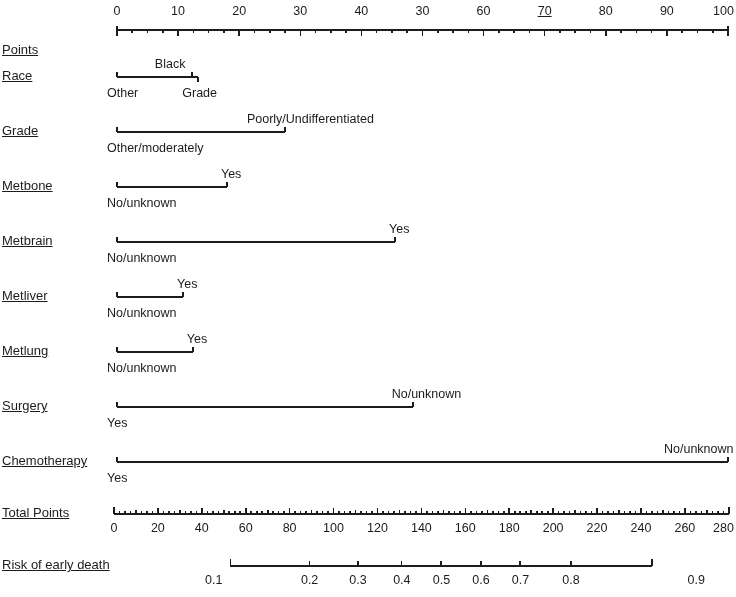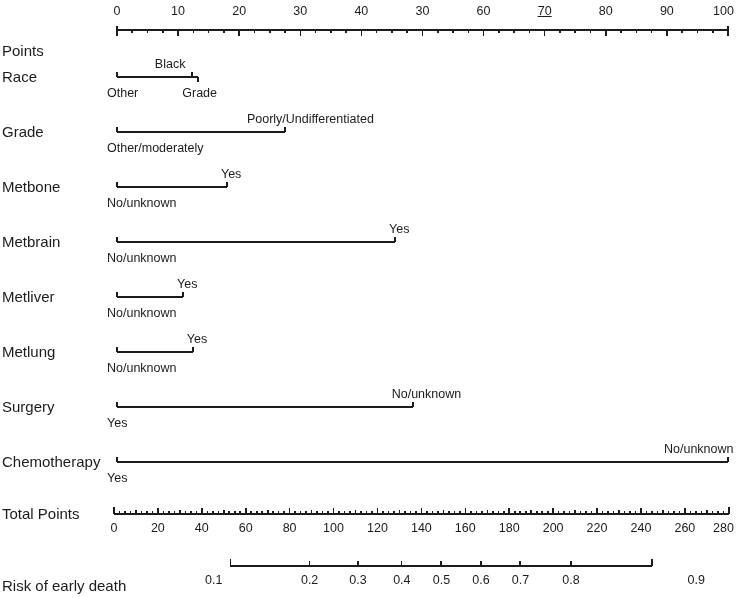--- a/index.html
+++ b/index.html
@@ -1,21 +1,21 @@
 <!DOCTYPE html>
 <html><head>
 <meta charset="utf-8">
 <style>
   html,body{margin:0;padding:0;background:#ffffff;}
   #stage{position:relative;width:736px;height:597px;background:#ffffff;overflow:hidden;
          font-family:"Liberation Sans","DejaVu Sans",sans-serif;}
   .hline{position:absolute;height:1.6px;background:#1c1c1c;}
   .vtick{position:absolute;width:1.6px;background:#1c1c1c;}
   .lbl{position:absolute;color:#1c1c1c;font-size:12.5px;line-height:1.1;white-space:nowrap;}
-  .rowlbl{font-size:15px;}
+  .rowlbl{font-size:13px;text-decoration:underline;}
 </style>
 </head>
 <body>
 
 <div id="stage">
   <div id="nomogram">
       <div class="hline" style="left: 117px; top: 29.2px; width: 611px;"></div>
       <div class="vtick" style="left: 116.2px; top: 30px; height: 6px;"></div>
       <div class="vtick" style="left: 131.475px; top: 30px; height: 3px;"></div>
       <div class="vtick" style="left: 146.75px; top: 30px; height: 3px;"></div>
@@ -265,15 +265,15 @@
       <div class="vtick" style="left: 440.404px; top: 561px; height: 5px;"></div>
       <div class="lbl" style="left: 432.704px; top: 574px;">0.5</div>
       <div class="vtick" style="left: 479.932px; top: 561px; height: 5px;"></div>
       <div class="lbl" style="left: 472.232px; top: 574px;">0.6</div>
       <div class="vtick" style="left: 519.46px; top: 561px; height: 5px;"></div>
       <div class="lbl" style="left: 511.76px; top: 574px;">0.7</div>
       <div class="vtick" style="left: 569.968px; top: 561px; height: 5px;"></div>
       <div class="lbl" style="left: 562.268px; top: 574px;">0.8</div>
       <div class="vtick" style="left: 651.22px; top: 559px; height: 7px;"></div>
       <div class="lbl" style="left: 643.52px; top: 574px; margin-left: 44px;">0.9</div>
-      <div class="lbl rowlbl" style="left: 2px; top: 558px; margin-top: 20px;">Risk of early death</div>
+      <div class="lbl rowlbl" style="left: 2px; top: 558px;">Risk of early death</div>
     </div>
 </div>
 
 </body></html>

